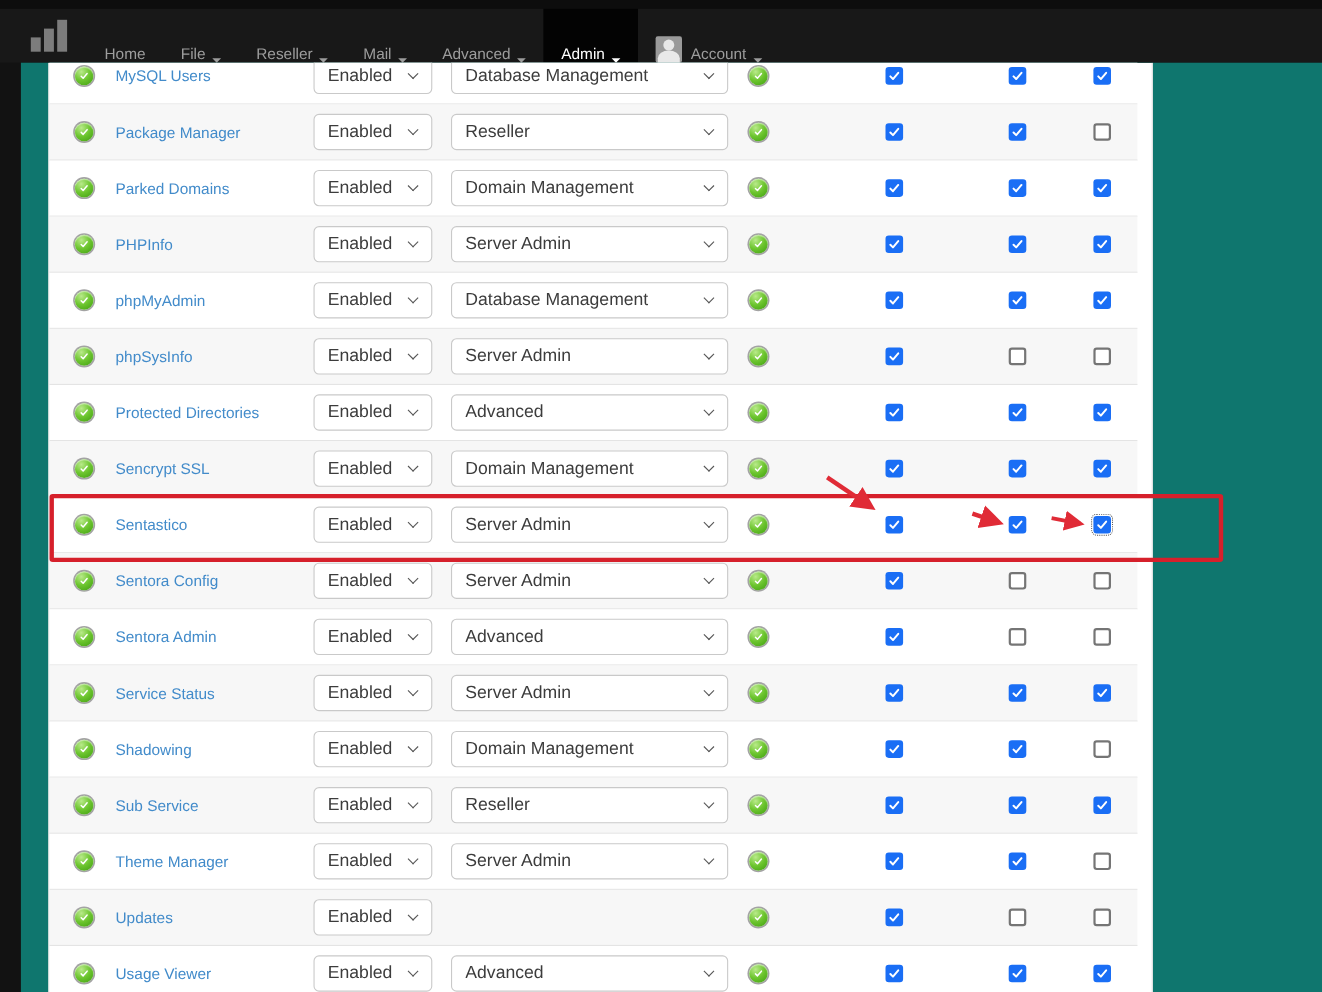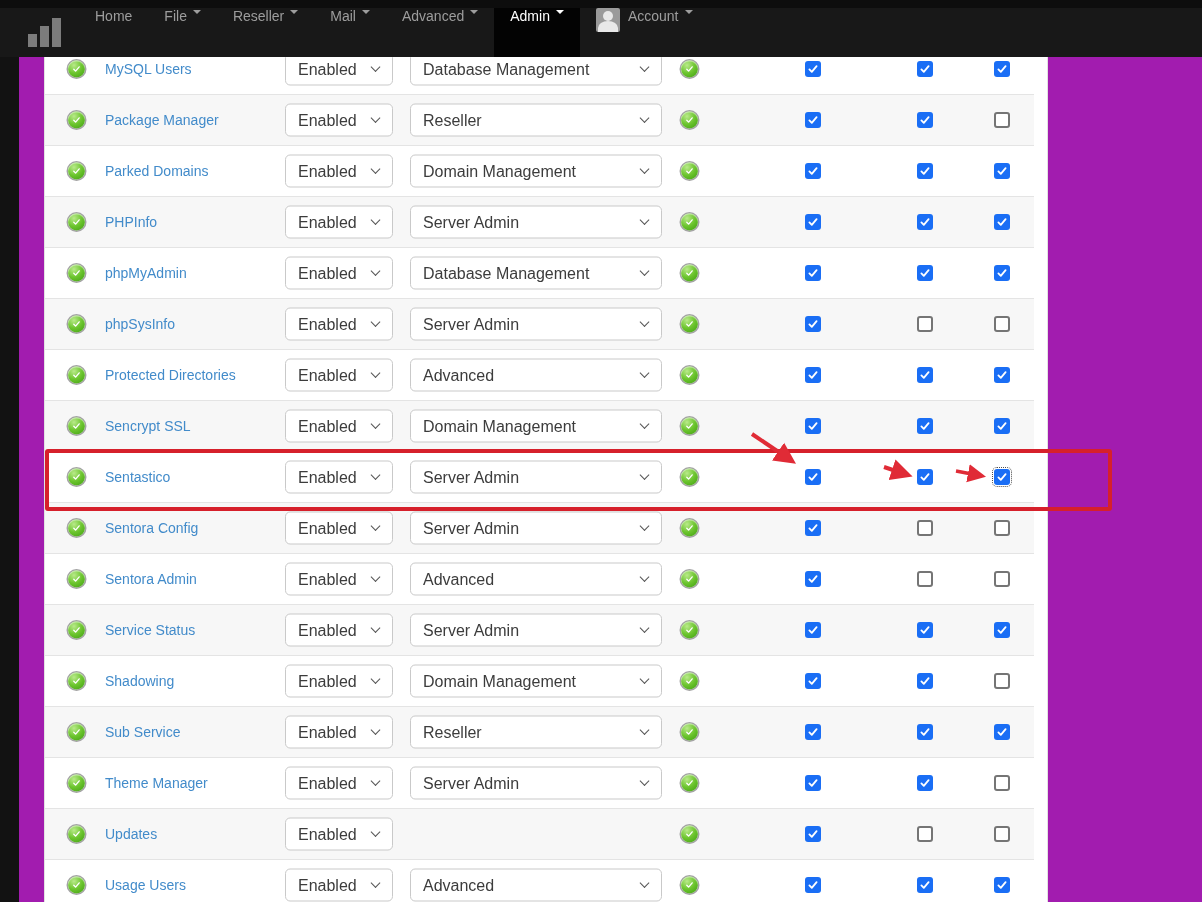--- a/index.html
+++ b/index.html
@@ -6,29 +6,29 @@
   html,body { width:1202px; height:902px; overflow:hidden; }
   body { font-family:"Liberation Sans","DejaVu Sans",sans-serif; background:#121212; position:relative; }
 
   
   .navbar { position:absolute; top:0; left:0; width:1202px; height:57px; background:#181818; }
   .navbar::before { content:""; position:absolute; top:0; left:0; right:0; height:8px; background:#0d0d0d; }
   .nav-inner { position:absolute; top:8px; left:0; right:0; height:49px; display:flex; align-items:stretch; }
   .logo { display:flex; align-items:flex-end; gap:3px; margin:0 18px 10px 28px; }
   .logo .bar { width:9px; background:#7c7c7c; }
   .logo .b1 { height:13px; } .logo .b2 { height:21px; } .logo .b3 { height:29px; }
-  .nav-item { display:flex; align-items:flex-start; gap:6px; padding:0 16px; color:#9d9d9d; font-size:14px; cursor:pointer; }
+  .nav-item { display:flex; align-items:flex-end; gap:6px; padding:0 16px; color:#9d9d9d; font-size:14px; cursor:pointer; }
   .nav-item.active { background:#030303; color:#ffffff; }
   .caret { width:0; height:0; border-left:4px solid transparent; border-right:4px solid transparent; border-top:4px solid currentColor; margin-top:2px; }
   .avatar { width:24px; height:24px; background:#9a9a9a; position:relative; overflow:hidden; border-radius:2px; margin-right:2px; }
   .avatar::before { content:""; position:absolute; top:3px; left:7px; width:10px; height:10px; border-radius:50%; background:#e8e8e8; }
   .avatar::after { content:""; position:absolute; top:13px; left:2px; width:20px; height:14px; border-radius:50% 50% 0 0; background:#e8e8e8; }
 
   
-  .content { position:absolute; top:57px; left:19px; width:1183px; height:845px; background:#a21caf; overflow:hidden; }
+  .content { position:absolute; top:57px; left:19px; width:1183px; height:845px; background:#0f766e; overflow:hidden; }
   .panel { position:absolute; left:25px; top:0; width:1004px; height:100%; border-left:1px solid #e2e2e2; border-right:1px solid #e2e2e2; background:#fff; }
   .rows { margin-top:-13px; width:989px; }
   .mod-row { position:relative; height:51px; border-bottom:1px solid #e4e4e4; background:#ffffff; }
   .mod-row.alt { background:#f7f7f7; }
   .rowc { position:absolute; top:50%; transform:translateY(-50%); }
 
   .ok-icon { width:17px; height:17px; border-radius:50%; left:23px;
     background:radial-gradient(circle at 35% 28%, #b9ea8a 0%, #6cc52e 48%, #3d9b0f 100%);
     box-shadow:0 0 0 1.5px #a3a3a3, inset 0 1px 1px rgba(255,255,255,.5);
     display:flex; align-items:center; justify-content:center; }
@@ -628,21 +628,21 @@
           </span>
           <span class="rowc cbx cb2 unchecked"></span>
           <span class="rowc cbx cb3 unchecked"></span>
         </div>
         <div class="mod-row">
           <span class="rowc ok-icon">
             <svg viewBox="0 0 16 16">
               <path d="M3.2 8.6l3.2 3.2 6.4-7.6" stroke="#fff" stroke-width="2.4" fill="none" stroke-linecap="round" stroke-linejoin="round"></path>
             </svg>
           </span>
-          <a class="rowc mod-link">Usage Users</a>
+          <a class="rowc mod-link">Usage Viewer</a>
           <div class="rowc sel-wrap status">
             <span class="sel-label">Enabled</span>
             <span class="chev"></span>
           </div>
           <div class="rowc sel-wrap category">
             <span class="sel-label">Advanced</span>
             <span class="chev"></span>
           </div>
           <span class="rowc ok-icon second">
             <svg viewBox="0 0 16 16">

